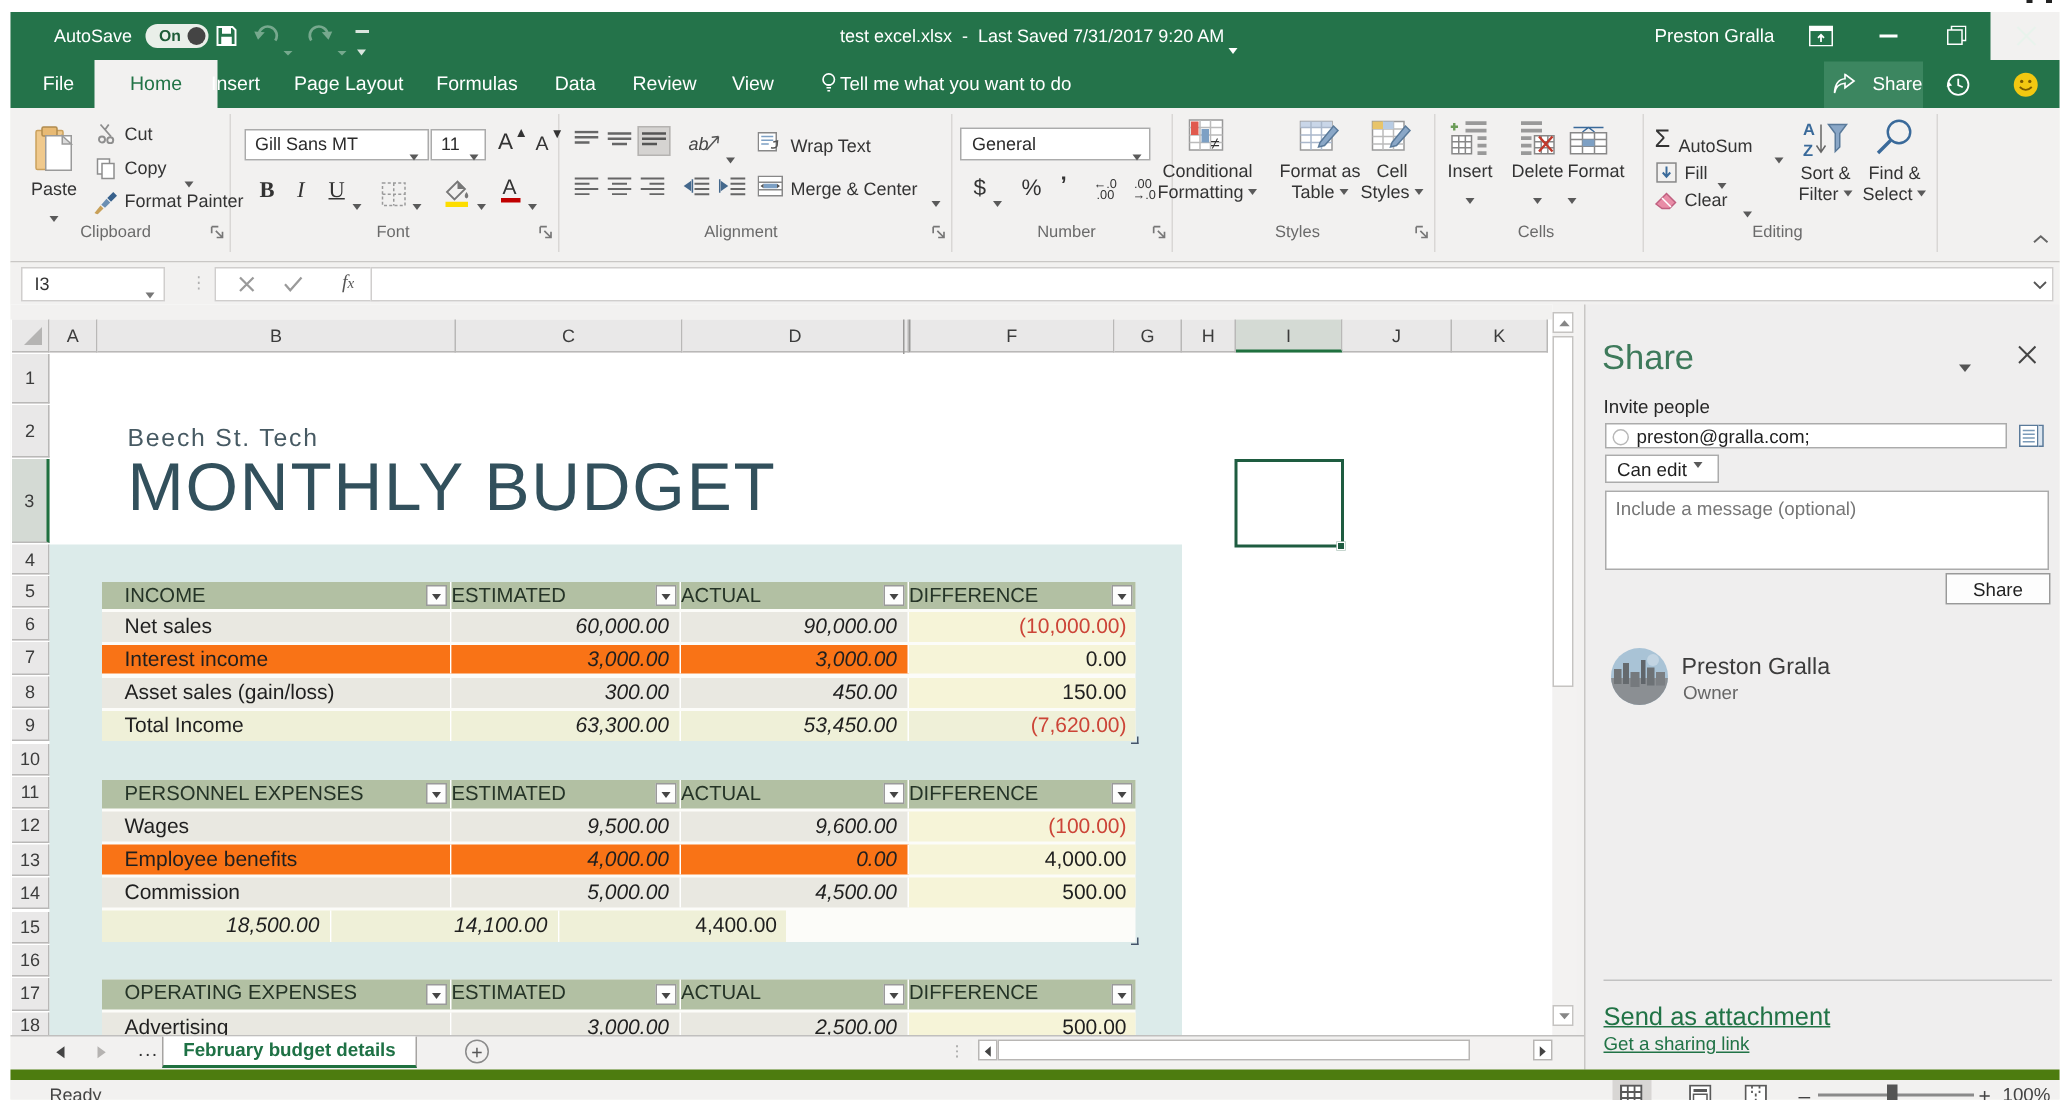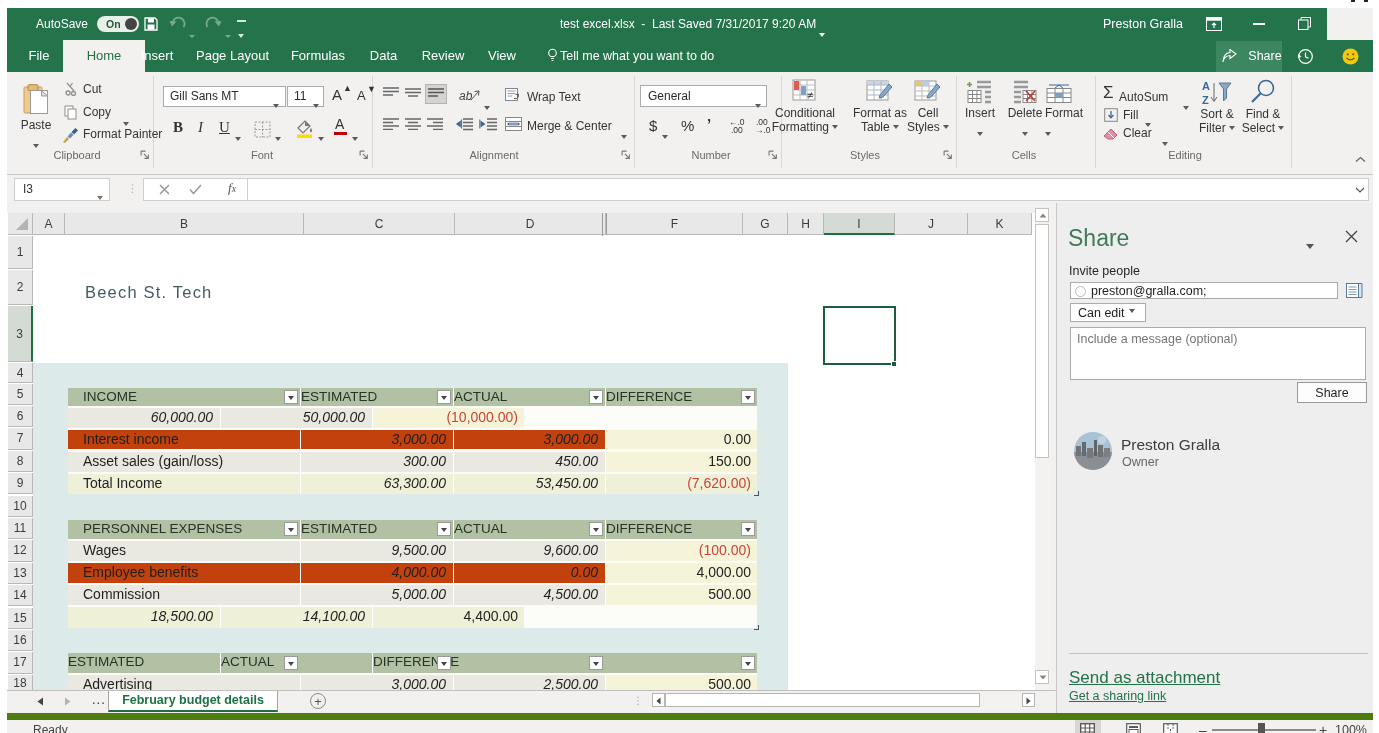--- a/index.html
+++ b/index.html
@@ -33,21 +33,21 @@
 .c2 { width:153px; }
 .c3 { width:152px; }
 .c4 { width:151px; }
 .num { text-align:right; }
 .c2.num,.c3.num { padding-right:7px;font-style:italic; }
 .c4.num { padding-right:6px; }
 .thead { background:#b2c0a3; color:#253427; font-size:13.5px; }
 .thead .tc { line-height:18.5px; border-right:1.5px solid #fff; }
 .thead .c4 { border-right:none; }
 .ra .c1,.ra .c2,.ra .c3 { background:#e9e8e1; }
-.rb .c1,.rb .c2,.rb .c3 { background:#c2410c; }
+.rb .c1,.rb .c2,.rb .c3 { background:#f97316; }
 .dy { background:#f6f4d8 !important; }
 .rt .tc { background:#eff0d8; }
 .ra .tc,.rb .tc,.rt .tc { border-right:1.5px solid #fff; }
 .ra .c4,.rb .c4,.rt .c4 { border-right:none; }
 .neg { color:#cc4437; }
 .dd { position:absolute; width:14px; height:14px; background:#fdfdfd; border:1px solid #9a9a9a; }
 .dd:after { content:""; position:absolute; left:3px; top:5px; width:0; height:0; border-left:3.5px solid transparent; border-right:3.5px solid transparent; border-top:4px solid #444; }
 
 #pane { position:absolute; left:1049px; top:195px; width:317px; height:517px; background:#efeeee; border-left:1px solid #c9c7c5; }
 
@@ -437,40 +437,42 @@
     <div class="rowhdr" style="top:359.7px;height:21.4px;line-height:21.4px;">13</div>
     <div class="rowhdr" style="top:382.1px;height:21.4px;line-height:21.4px;">14</div>
     <div class="rowhdr" style="top:404.5px;height:21.4px;line-height:21.4px;">15</div>
     <div class="rowhdr" style="top:426.9px;height:21.4px;line-height:21.4px;">16</div>
     <div class="rowhdr" style="top:449.3px;height:21.4px;line-height:21.4px;">17</div>
     <div class="rowhdr" style="top:471.7px;height:16.3px;line-height:16px;border-bottom:none;">18</div>
 
     <div class="abs" style="left:26px;top:159.5px;width:755px;height:328.5px;background:#dcebea;"></div>
 
     <div class="abs" style="left:78px;top:80px;font-size:16.5px;color:#475a63;letter-spacing:1.2px;">Beech St. Tech</div>
+    <div class="abs" style="left:78px;top:96px;font-size:45px;color:#32505c;letter-spacing:1.2px;">MONTHLY BUDGET</div>
 
     <div class="abs" style="left:816px;top:103px;width:73px;height:59px;border:2px solid #1e5c40;background:#fff;"></div>
     <div class="abs" style="left:884px;top:158px;width:6px;height:6px;background:#1e5c40;border:1px solid #fff;"></div>
     <div class="abs" style="left:61px;top:184.5px;width:689px;height:106.5px;background:#fcfcf9;"></div>
     <div class="abs" style="left:61px;top:316.5px;width:689px;height:108.5px;background:#fcfcf9;"></div>
     <div class="abs" style="left:61px;top:450px;width:689px;height:37px;background:#fcfcf9;"></div>
 
     <div class="trow thead" style="top:184.5px;height:18.5px;">
       <span class="tc c1">INCOME</span>
         <span class="tc c2">ESTIMATED</span>
         <span class="tc c3">ACTUAL</span>
         <span class="tc c4">DIFFERENCE</span>
       <span class="dd" style="left:216px;top:2px;"></span>
         <span class="dd" style="left:369px;top:2px;"></span>
         <span class="dd" style="left:521px;top:2px;"></span>
         <span class="dd" style="left:672.5px;top:2px;"></span>
     </div>
     <div class="trow ra" style="top:205px;height:19.5px;">
+        <span class="tc c1">Net sales</span>
         <span class="tc c2 num">60,000.00</span>
-        <span class="tc c3 num">50,000.00</span>
+        <span class="tc c3 num">90,000.00</span>
         <span class="tc c4 num dy neg">(10,000.00)</span>
       </div>
     <div class="trow rb" style="top:226.5px;height:19.5px;">
         <span class="tc c1">Interest income</span>
         <span class="tc c2 num">3,000.00</span>
         <span class="tc c3 num">3,000.00</span>
         <span class="tc c4 num dy">0.00</span>
       </div>
     <div class="trow ra" style="top:248.5px;height:20px;">
         <span class="tc c1">Asset sales (gain/loss)</span>
@@ -515,20 +517,21 @@
         <span class="tc c4 num dy">500.00</span>
       </div>
     <div class="trow rt" style="top:404px;height:20.5px;">
         <span class="tc c2 num">18,500.00</span>
         <span class="tc c3 num">14,100.00</span>
         <span class="tc c4 num">4,400.00</span>
       </div>
     <div class="abs" style="left:747px;top:421.5px;width:5px;height:5px;border-right:1.5px solid #44546a;border-bottom:1.5px solid #44546a;"></div>
 
     <div class="trow thead" style="top:450px;height:19.5px;">
+      <span class="tc c1">OPERATING EXPENSES</span>
         <span class="tc c2">ESTIMATED</span>
         <span class="tc c3">ACTUAL</span>
         <span class="tc c4">DIFFERENCE</span>
       <span class="dd" style="left:216px;top:2.5px;"></span>
         <span class="dd" style="left:369px;top:2.5px;"></span>
         <span class="dd" style="left:521px;top:2.5px;"></span>
         <span class="dd" style="left:672.5px;top:2.5px;"></span>
     </div>
     <div class="trow ra" style="top:472px;height:15px;">
         <span class="tc c1">Advertising</span>

